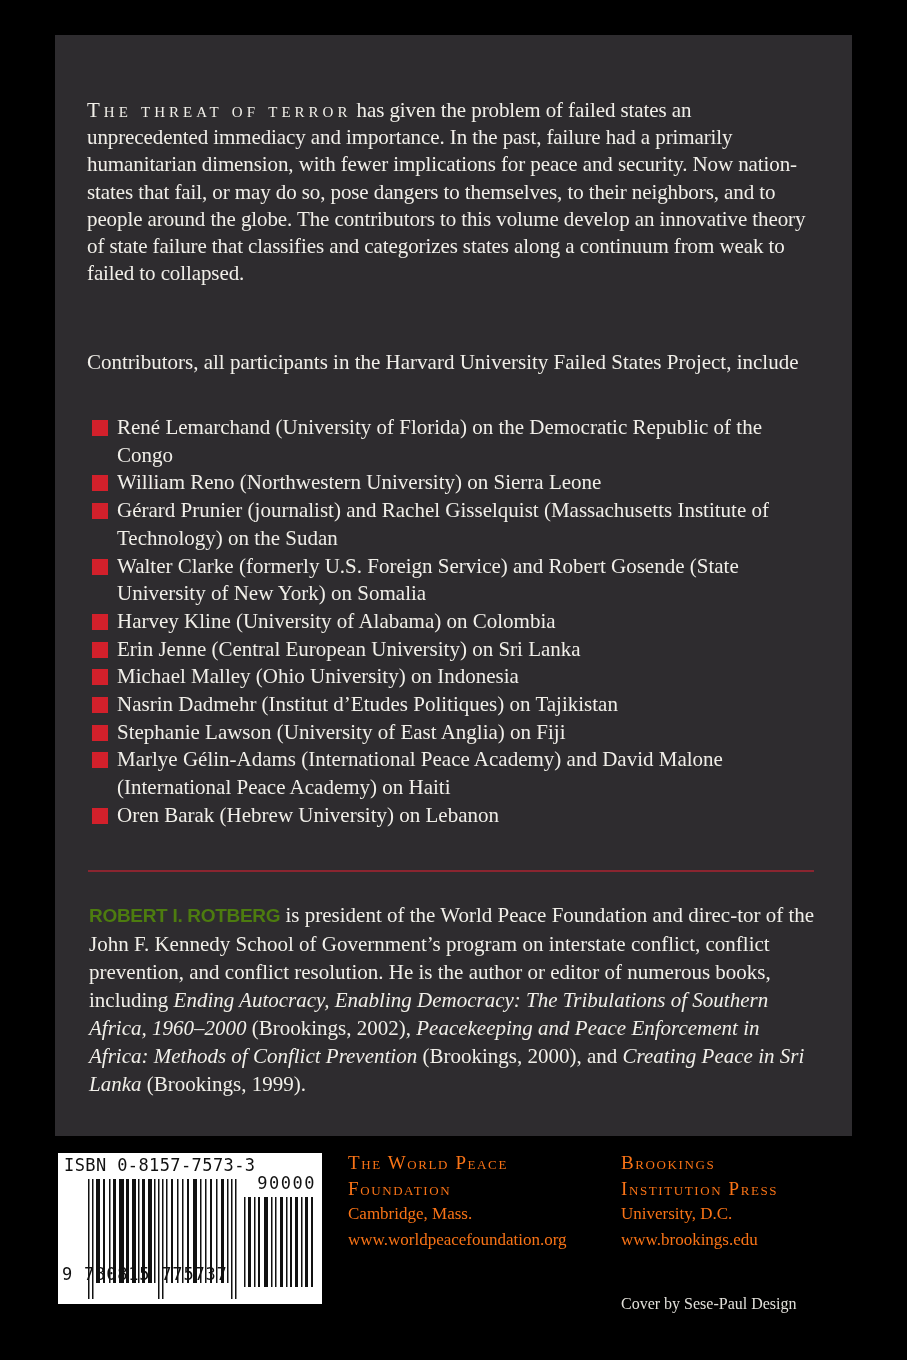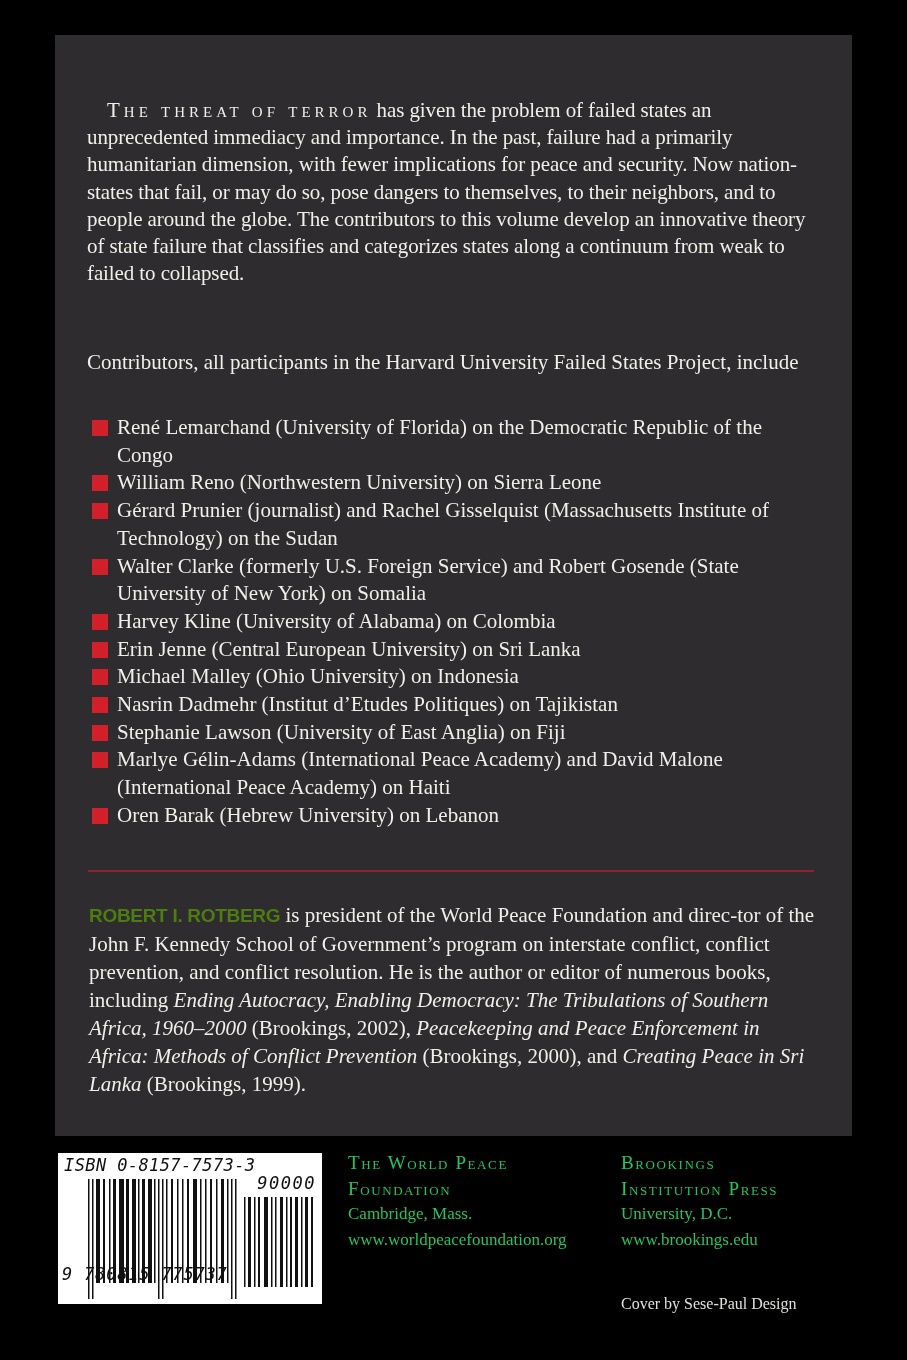--- a/index.html
+++ b/index.html
@@ -8,21 +8,21 @@
     font-family:"Liberation Serif","DejaVu Serif",serif; color:#f1efe9;
   }
   .panel {
     position:absolute; left:55px; top:35px; width:797px; height:1101px;
     background:#2e2c2f;
   }
   .intro {
     position:absolute; left:87px; top:97px; width:720px;
     font-size:21px; line-height:27.2px; letter-spacing:-0.1px;
   }
-  .intro .smallcaps { letter-spacing:4px; font-variant:small-caps;margin-left:20px; }
+  .intro .smallcaps { letter-spacing:4px; font-variant:small-caps; }
   .contrib-lead {
     position:absolute; left:87px; top:348px; width:720px;
     font-size:21px; line-height:28px;
   }
   .contrib-list {
     position:absolute; left:88px; top:410px; width:730px; margin:4px; padding:0; list-style:none;
     font-size:21px; line-height:27.7px;
   }
   .contrib-list li { position:relative; padding-left:25px; }
   .bullet {
@@ -36,38 +36,37 @@
     font-size:21px; line-height:28px;
   }
   .author {
     font-family:"Liberation Sans","DejaVu Sans",sans-serif; font-weight:bold;
     color:#4d7c0f; font-size:19px; letter-spacing:-0.3px;
   }
   .bio i { font-style:italic; }
   .barcode {
     position:absolute; left:58px; top:1153px; width:264px; height:151px; background:#fff;
     color:#111;
-    font-style:italic;
   }
   .isbn {
     position:absolute; left:6px; top:2px; font-family:"DejaVu Sans Mono","Liberation Mono",monospace;
     font-size:17px; letter-spacing:0.4px;
   }
   .addon-num {
     position:absolute; right:6px; top:20px; font-family:"DejaVu Sans Mono","Liberation Mono",monospace;
     font-size:17px; letter-spacing:1.5px;
   }
   .ean-num {
     position:absolute; left:4px; bottom:20px; font-family:"DejaVu Sans Mono","Liberation Mono",monospace;
     font-size:17px; letter-spacing:0.8px; background:transparent;text-align:center;
   }
   .bars-main { position:absolute; left:28px; top:26px; width:152px; height:120px; }
   .bars-addon { position:absolute; left:184px; top:44px; width:74px; height:90px; }
   .pub {
-    position:absolute; font-size:17px; line-height:25.5px; color:#22c55e;
+    position:absolute; font-size:17px; line-height:25.5px; color:#f97316;
   }
   .pub .name { font-variant:small-caps; letter-spacing:1.6px; font-size:19px; }
   .pub-wpf { left:348px; top:1150px; }
   .pub-brook { left:621px; top:1150px; }
   .credit { position:absolute; left:621px; top:1295px; font-size:16px; color:#e2e0da; }
 </style>
 </head>
 <body>
 
 <div class="panel"></div>

